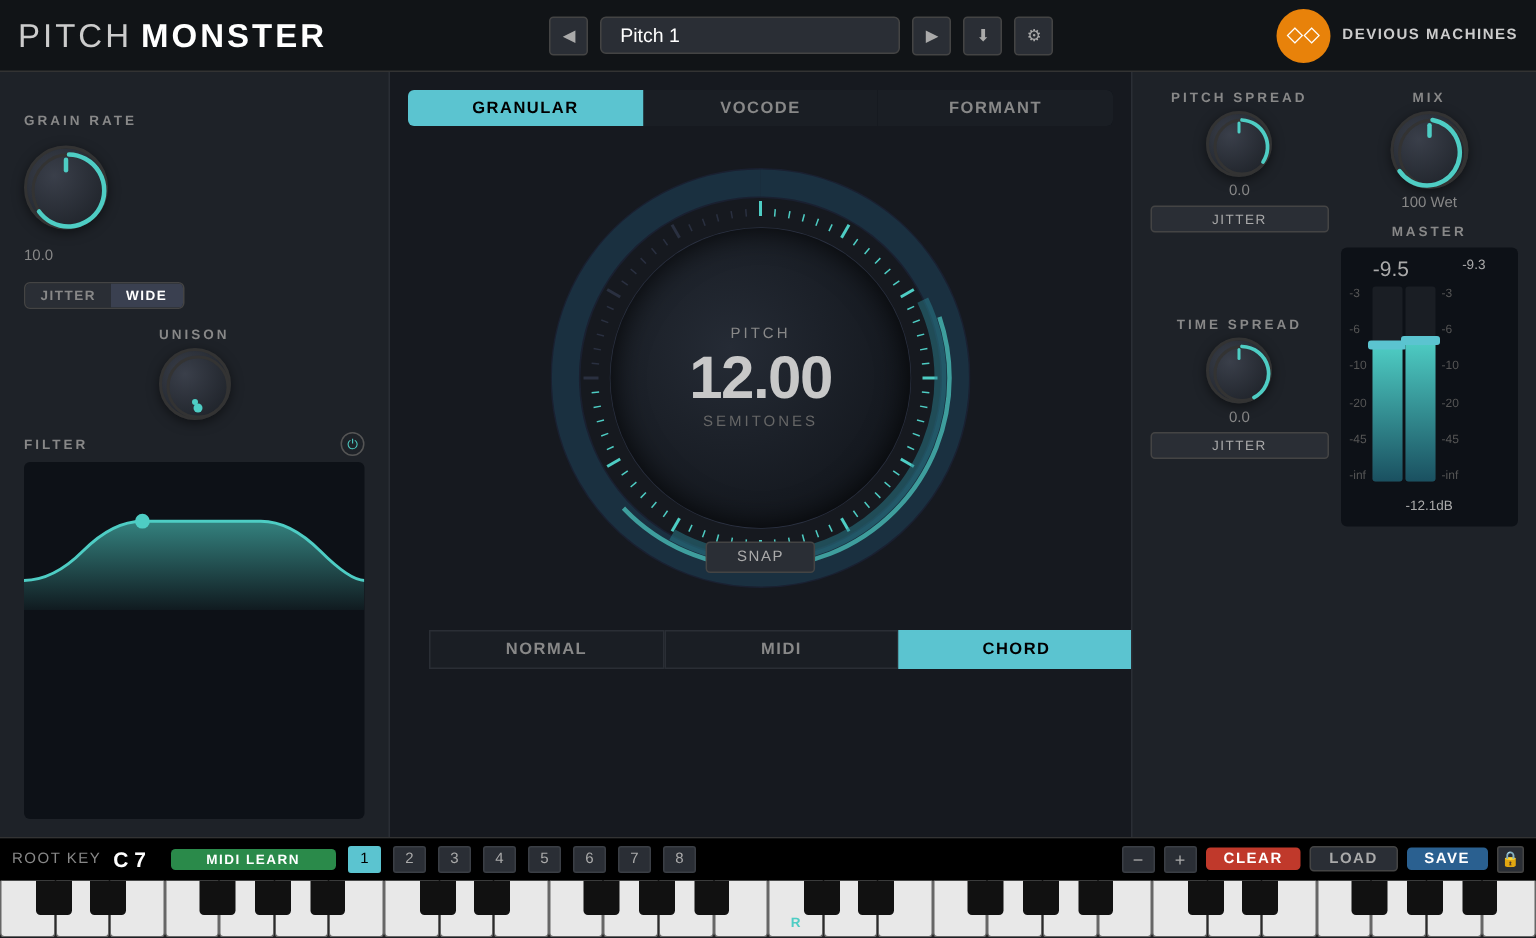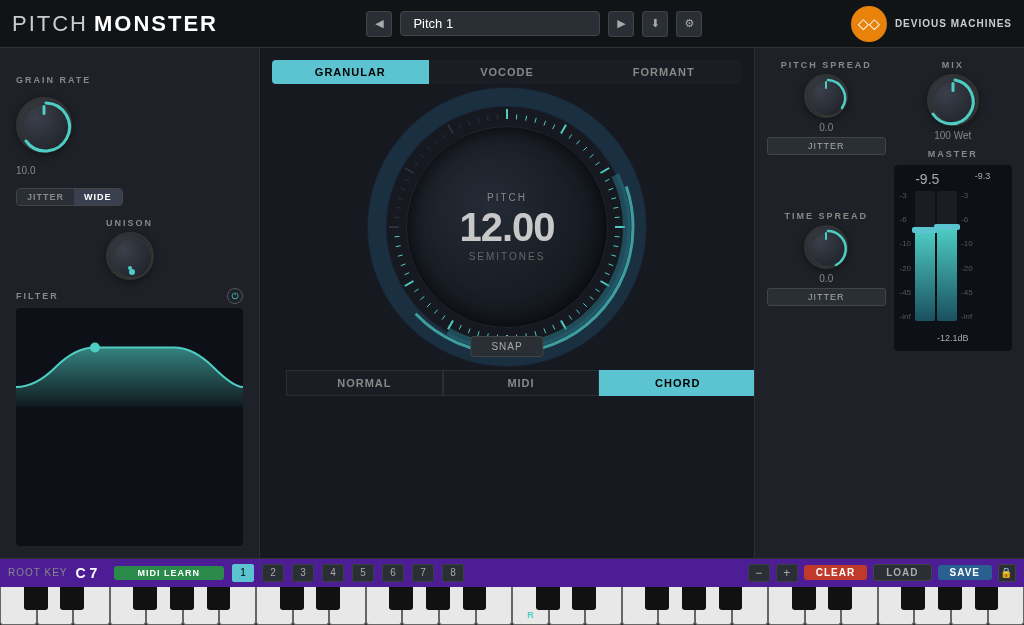--- a/index.html
+++ b/index.html
@@ -264,21 +264,21 @@
     }
 
     
     .center-panel {
       flex: 1;
       background: #16191f;
       display: flex;
       flex-direction: column;
       align-items: center;
       padding: 12px;
-      gap: 3px;
+      gap: 28px;
     }
     .mode-tabs {
       display: flex;
       gap: 0;
       background: #0d1117;
       border-radius: 4px;
       overflow: hidden;
       width: 100%;
     }
     .mode-tab {
@@ -403,21 +403,21 @@
       height: 67px;
       background: #111417;
       border-top: 1px solid #333;
       display: flex;
       flex-direction: column;
     }
     .bottom-controls {
       display: flex;
       align-items: center;
       height: 28px;
-      background: #4c1d95;
+      background: #000000;
       padding: 0 8px;
       gap: 8px;
     }
     .root-key-label {
       font-size: 10px;
       color: #888;
       letter-spacing: 1px;
     }
     .root-key-value {
       font-size: 14px;

